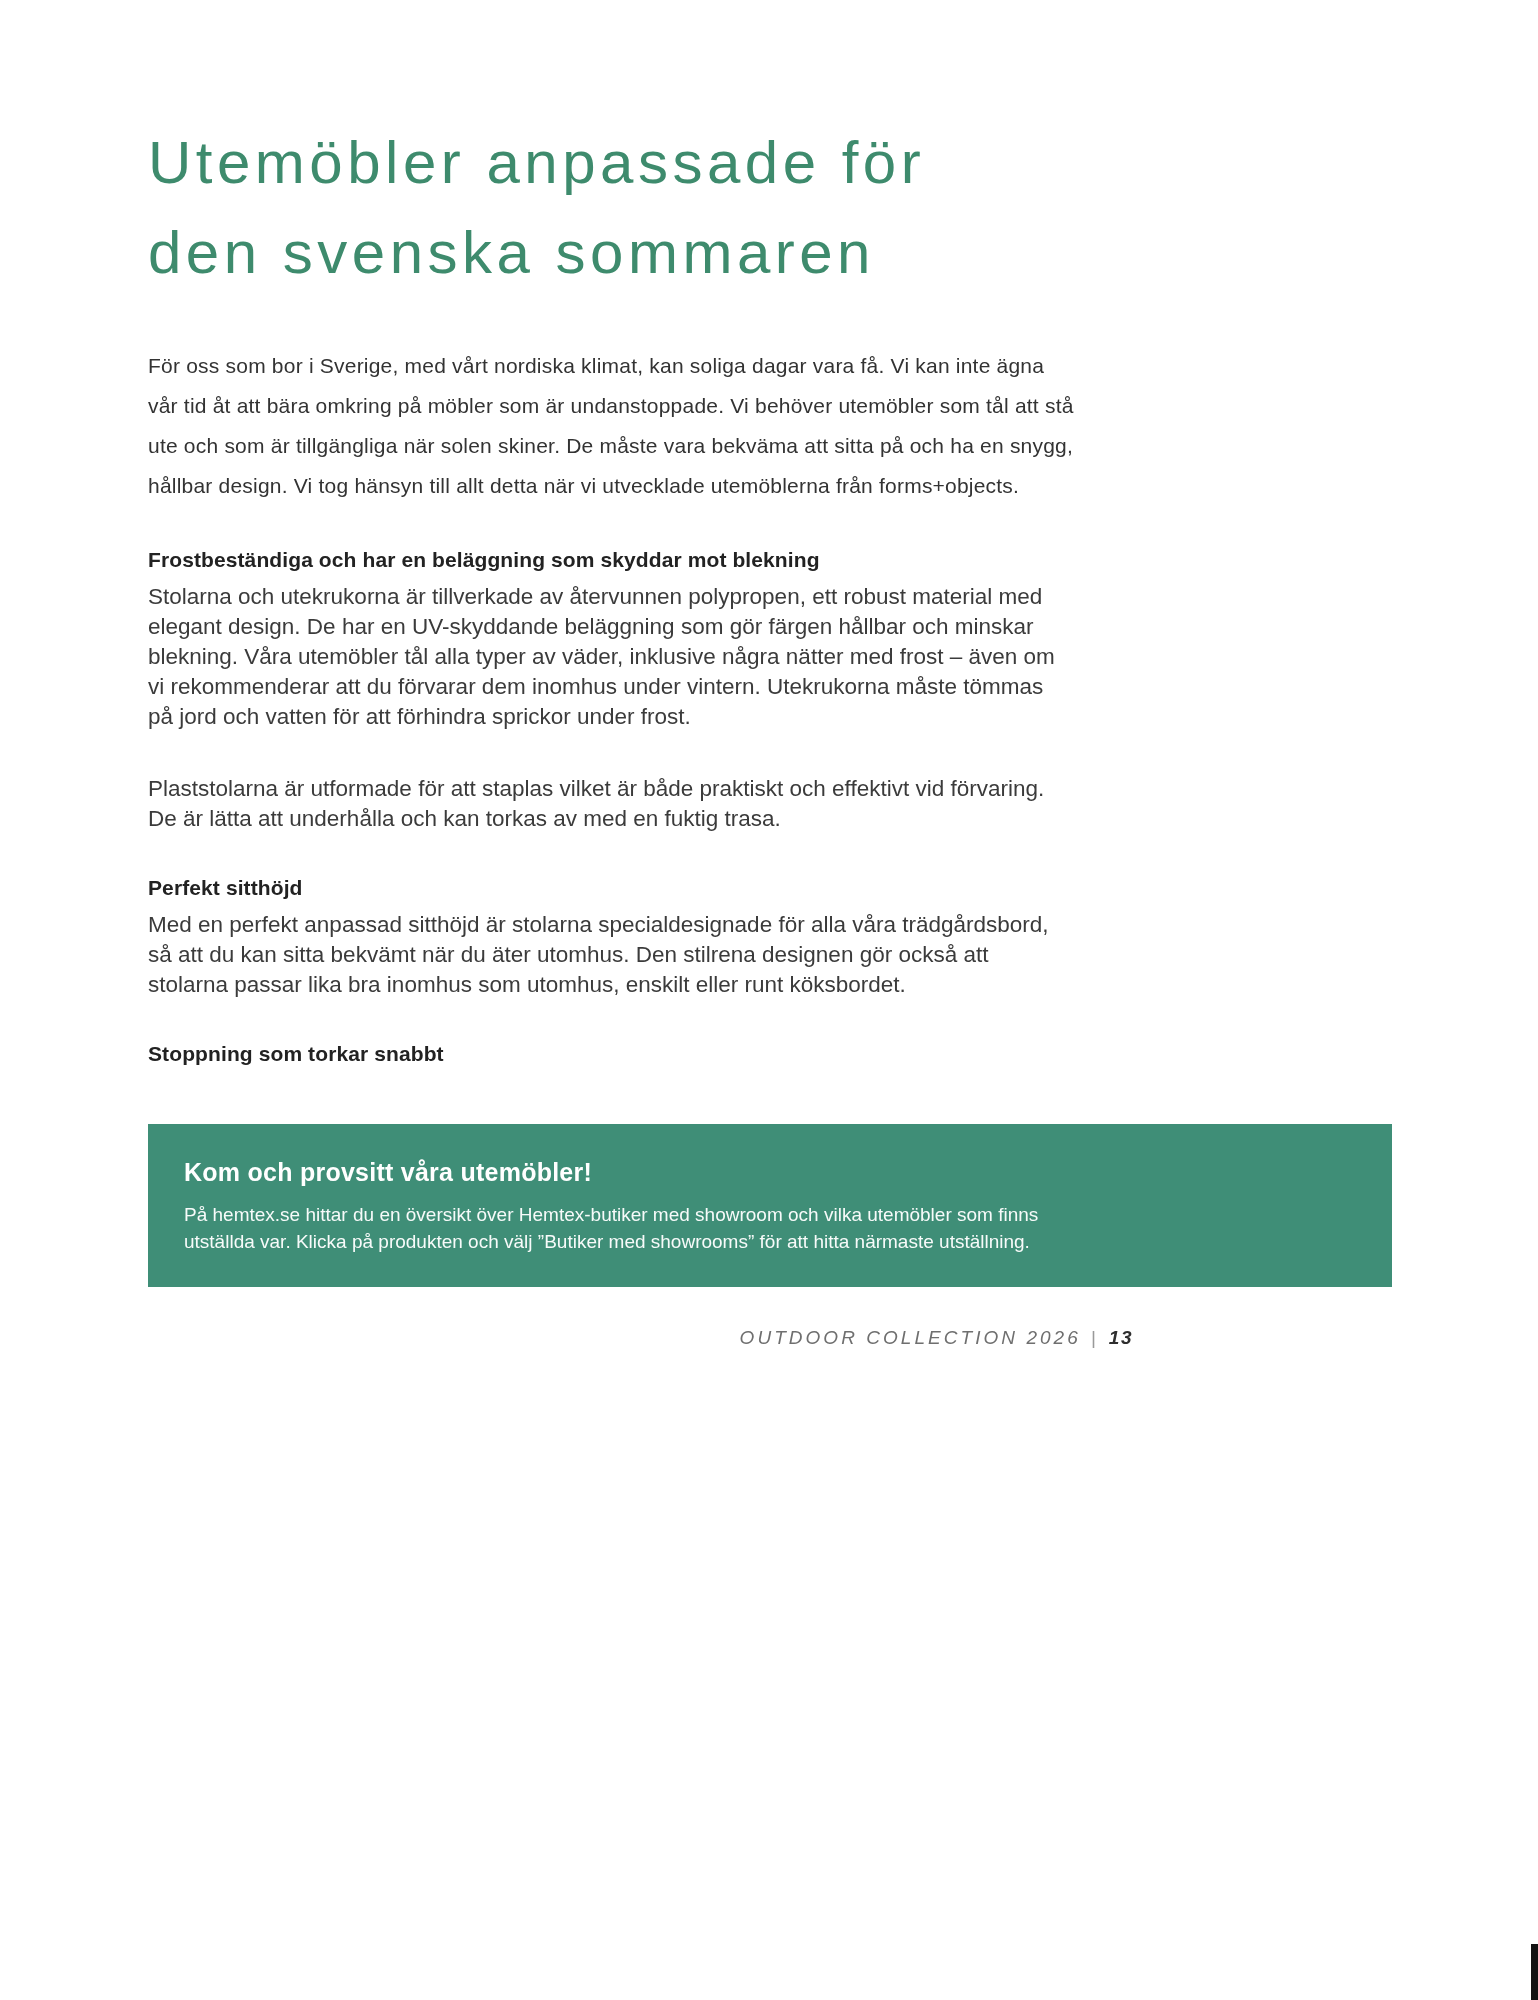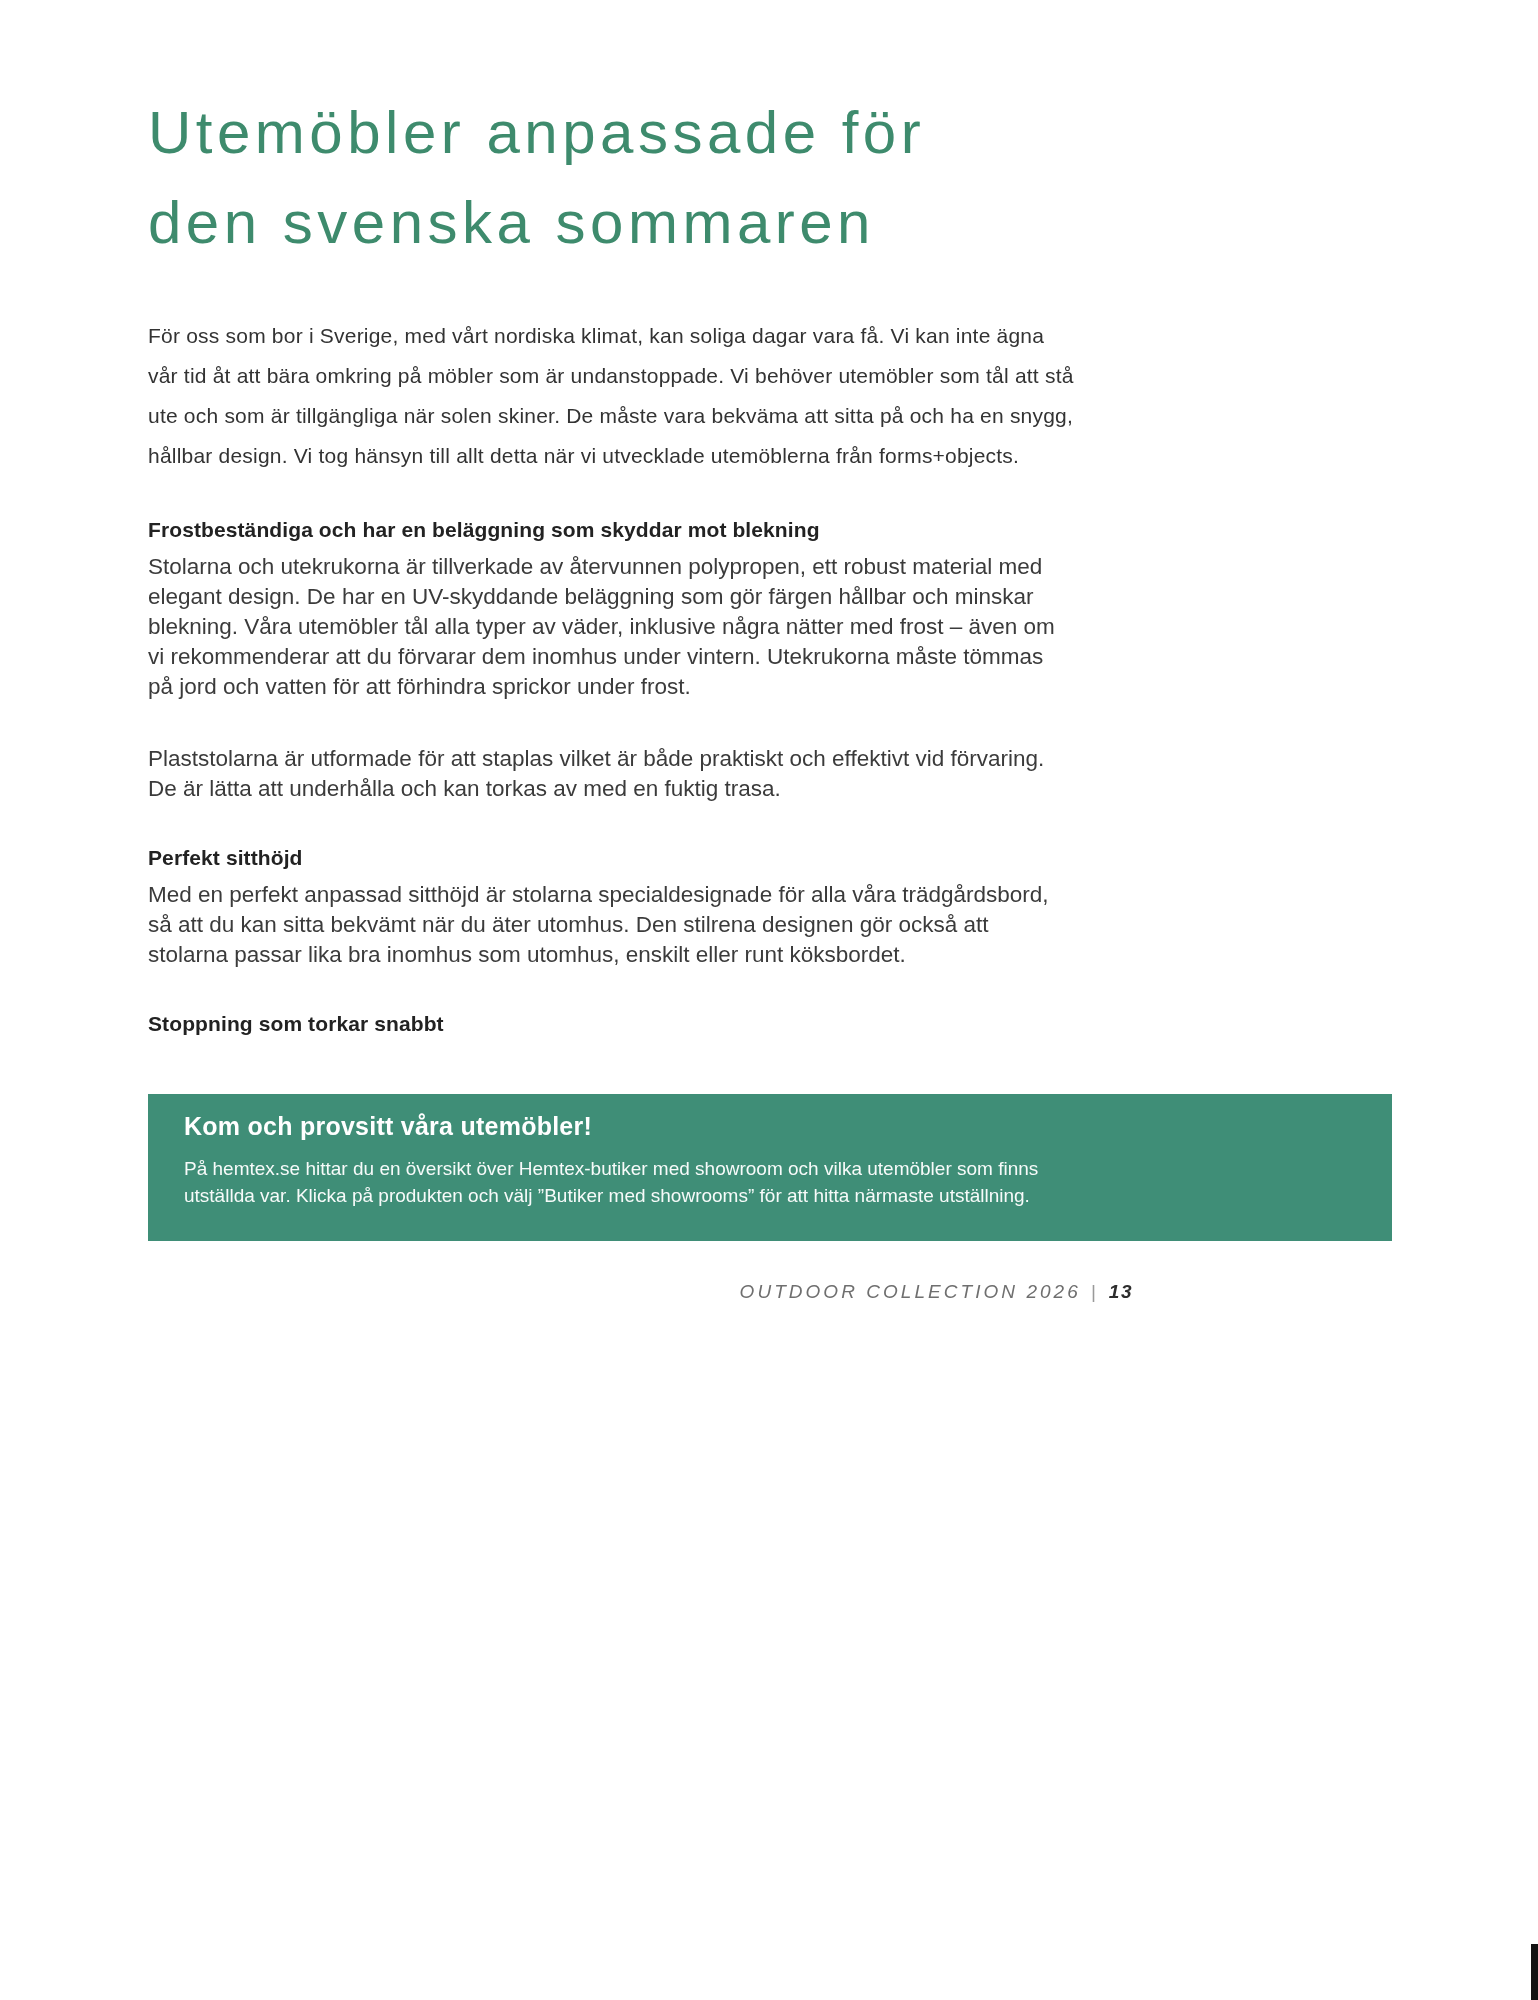--- a/index.html
+++ b/index.html
@@ -17,21 +17,21 @@
     overflow: hidden;
   }
   .content {
     position: absolute;
     left: 148px;
     top: 0;
     width: 1244px;
   }
   .title {
     margin: 0;
-    padding-top: 88px;
+    padding-top: 118px;
     color: #3e8b6d;
     font-size: 60px;
     font-weight: 500;
     letter-spacing: 0.075em;
     line-height: 90px;
   }
   .title .line {
     display: block;
   }
   .intro {
@@ -58,21 +58,21 @@
     color: #3b3b3b;
     font-size: 22.5px;
     line-height: 30px;
   }
   .callout {
     margin-top: 58px;
     width: 1244px;
     box-sizing: border-box;
     background: #3f8e77;
     color: #ffffff;
-    padding: 18px 36px 32px 36px;
+    padding: 34px 36px 32px 36px;
   }
   .callout h3 {
     margin: 0 0 14px 0;
     font-size: 25px;
     font-weight: bold;
     letter-spacing: 0.01em;
   }
   .callout p {
     margin: 0;
     width: 880px;

